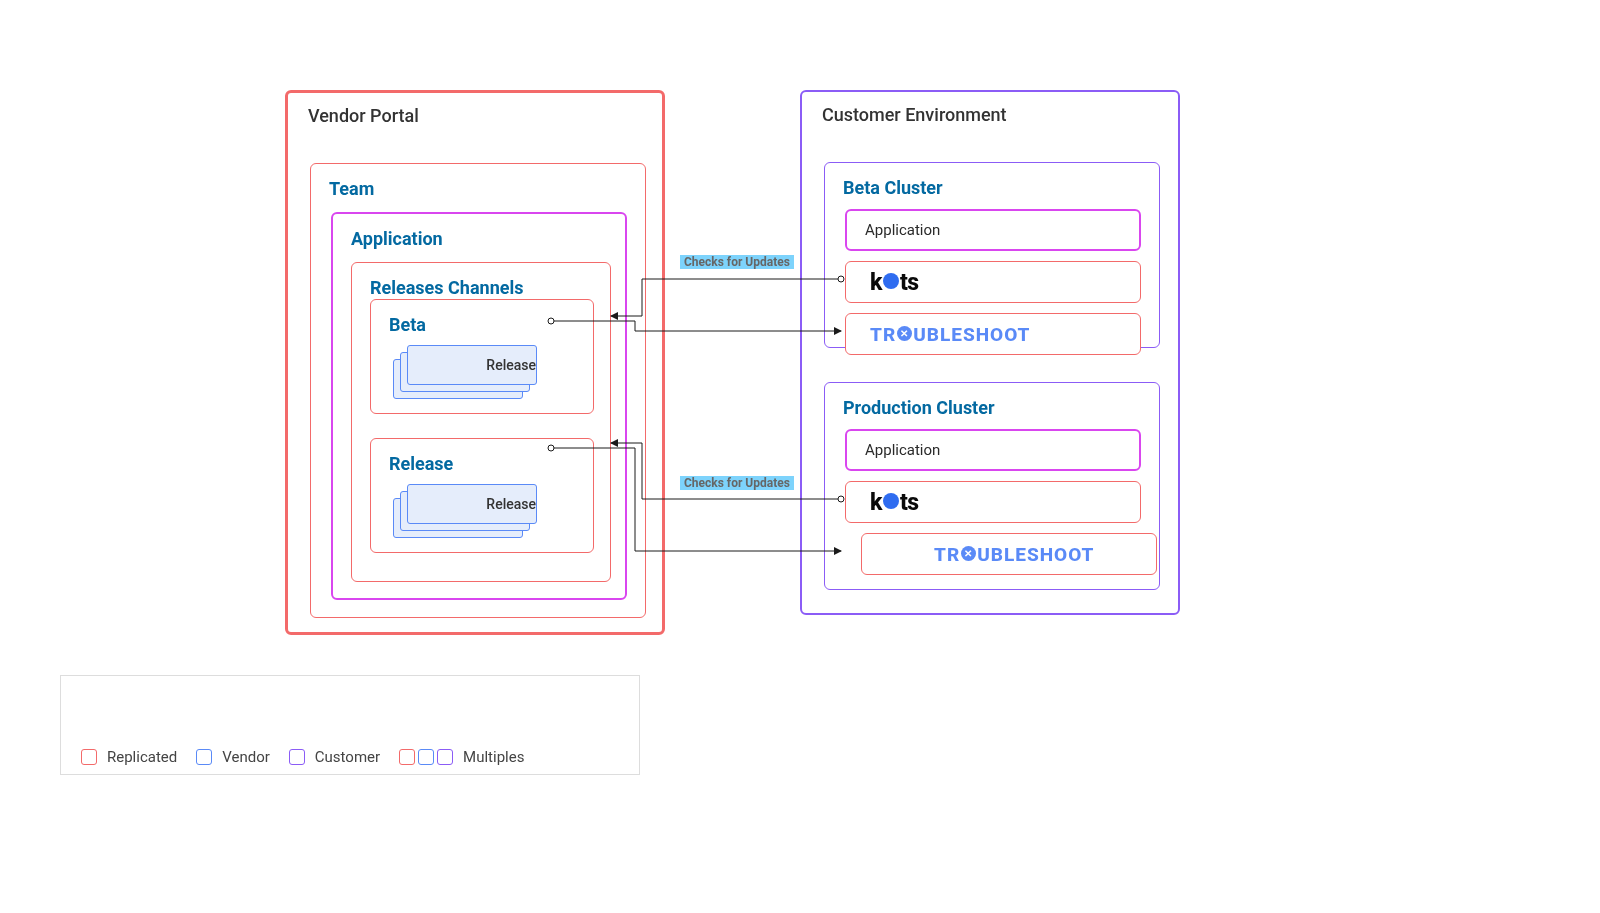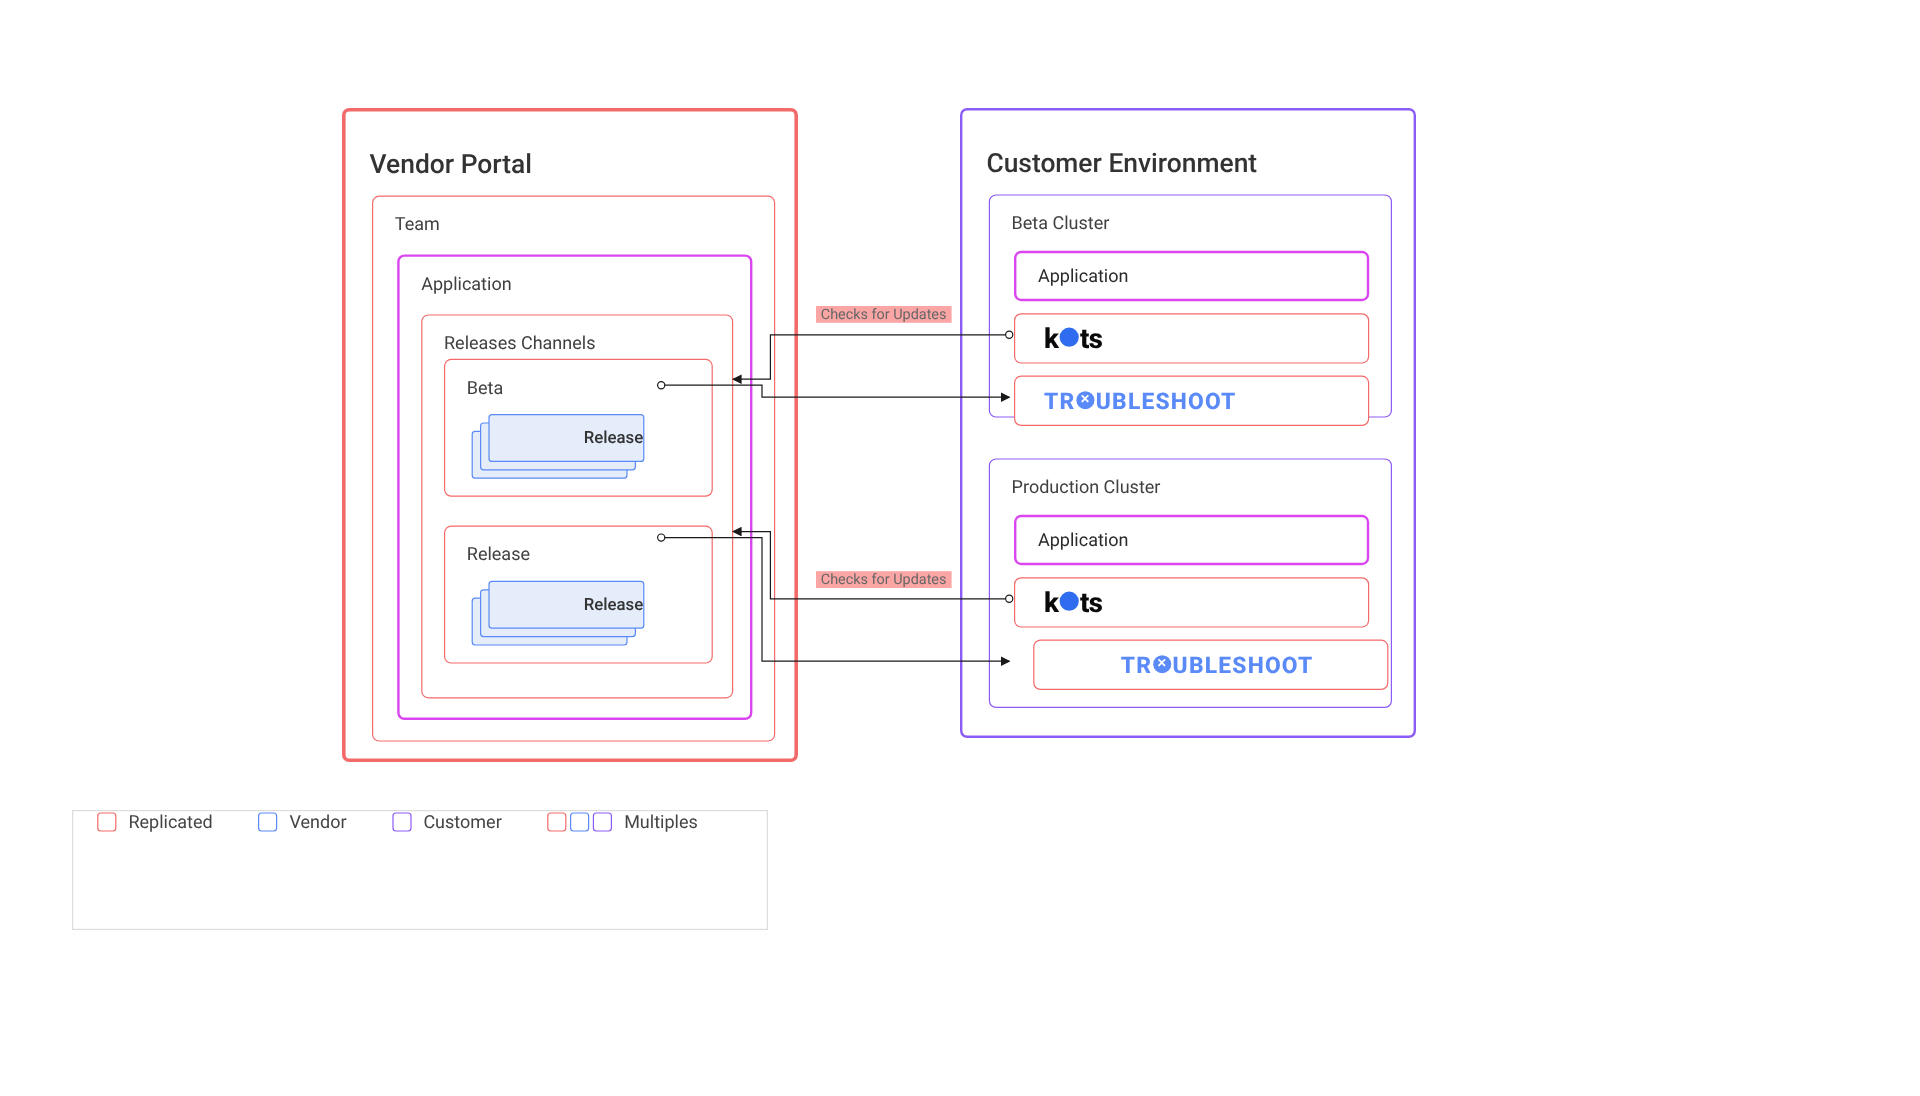--- a/index.html
+++ b/index.html
@@ -19,29 +19,29 @@
       height: 853px;
       background: #fff;
       border-radius: 20px;
     }
     .box {
       position: absolute;
       border-radius: 6px;
       background: #fff;
     }
     .label {
-      font-size: 22px;
+      font-size: 18px;
       font-weight: 500;
       color: #333;
-      padding: 32px 20px 0 20px;
+      padding: 12px 20px 0 20px;
     }
     .small-label {
-      font-size: 15px;
-      font-weight: 400;
-      color: #404040;
+      font-size: 18px;
+      font-weight: 700;
+      color: #0369a1;
       padding: 14px 18px 0 18px;
     }
     .tiny-label {
       font-size: 14px;
       font-weight: 500;
       color: #333;
       text-align: center;
     }
     .border-red-thick { border: 3px solid #f36a6a; }
     .border-red-thin { border: 1px solid #f36a6a; }
@@ -63,33 +63,34 @@
     }
     .stack .card.c3 { left: 0; top: 14px; }
     .stack .card.c2 { left: 7px; top: 7px; }
     .stack .card.c1 { left: 14px; top: 0; display: flex; align-items: center; justify-content: flex-end; }
 
     
     .edge-label {
       position: absolute;
       font-size: 12px;
       color: #666;
-      background: #fca5a5;
+      background: #7dd3fc;
       padding: 0 4px;
+      font-weight: bold;
     }
 
     
     .legend {
       position: absolute;
       border: 1px solid #ddd;
       background: #fff;
       display: flex;
-      align-items: flex-start;
+      align-items: flex-end;
       padding: 0 20px 8px 20px;
-      gap: 38px;
+      gap: 19px;
     }
     .legend-item {
       display: flex;
       align-items: center;
       gap: 10px;
       font-size: 15px;
       color: #444;
     }
     .swatch {
       width: 16px;

